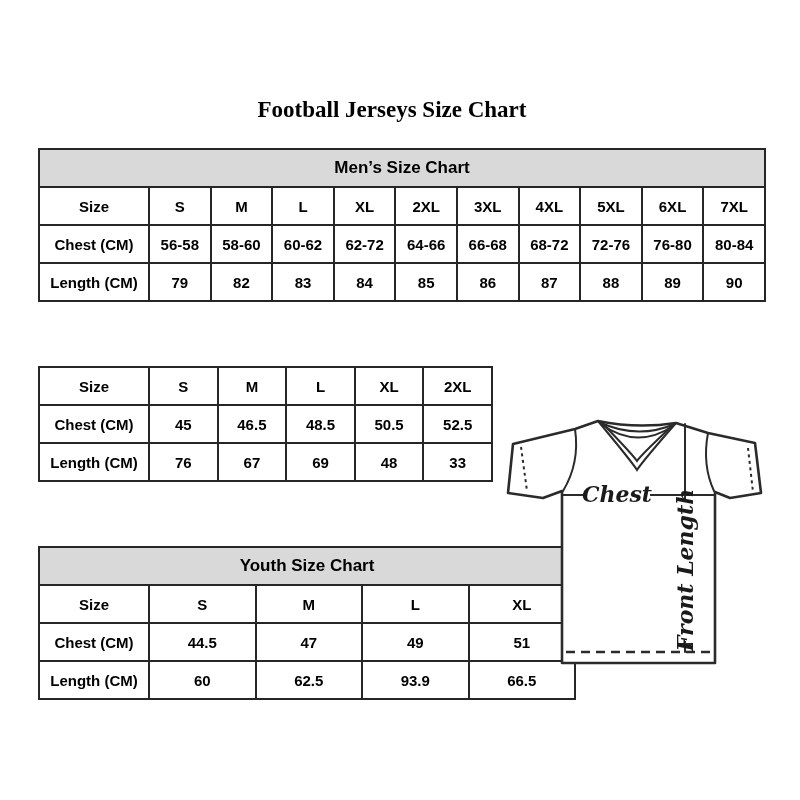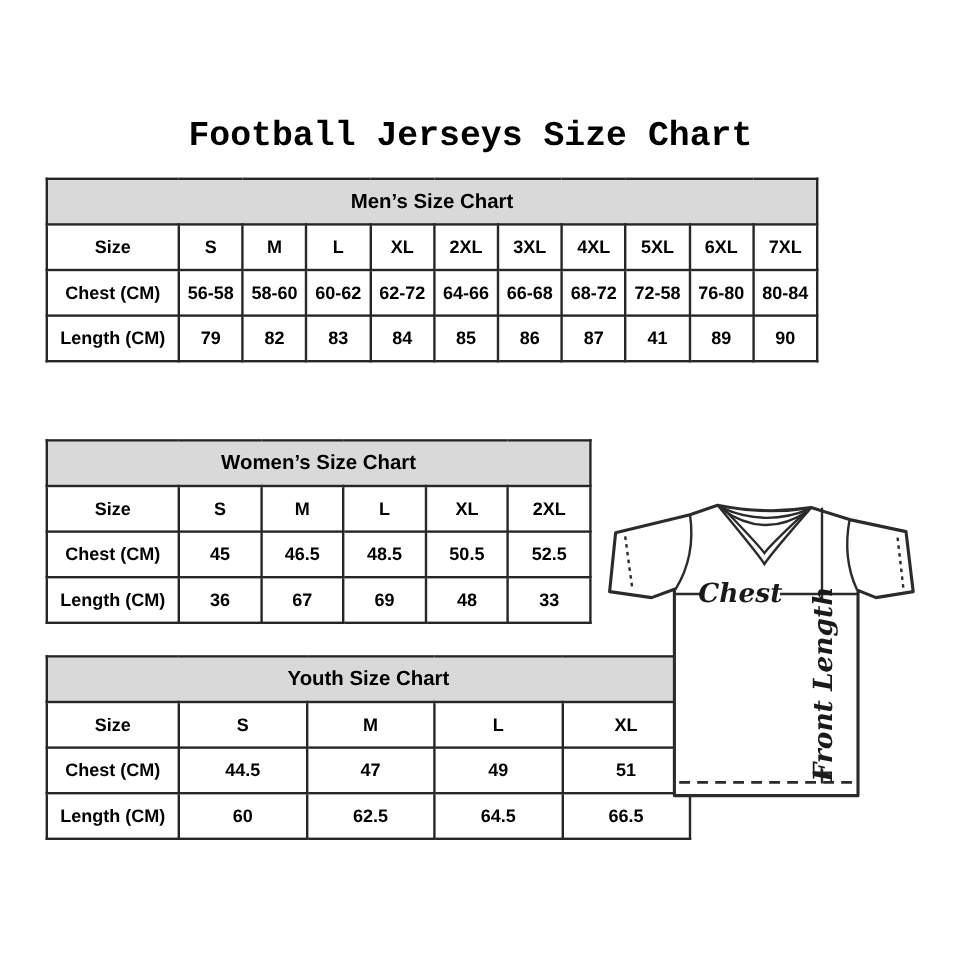--- a/index.html
+++ b/index.html
@@ -2,36 +2,36 @@
 <html><head>
 <meta charset="utf-8">
 <style>
   html,body{margin:0;padding:0;background:#ffffff;}
   .sheet{
     position:relative;width:800px;height:800px;background:#ffffff;
     font-family:"Liberation Sans",sans-serif;color:#000000;overflow:hidden;
   }
   .page-title{
     position:absolute;top:97px;left:0;width:784px;margin:0;
-    text-align:center;font-size:29px;font-weight:bold;color:#000000;
-    font-family:Liberation Mono, monospace;
+    text-align:center;font-size:23px;font-weight:bold;color:#000000;
+    font-family:Liberation Serif, serif;
   }
   table.size-table{
     position:absolute;border-collapse:collapse;table-layout:fixed;
     font-family:"Liberation Sans",sans-serif;font-weight:bold;color:#000000;
   }
   table.size-table th, table.size-table td{
     border:2px solid #262626;text-align:center;vertical-align:middle;padding:0;
     overflow:hidden;white-space:nowrap;
   }
   table.size-table .table-header th{
     background:#d9d9d9;height:36px;font-size:17px;
   }
   table.size-table td{height:36px;font-size:15px;}
-  #mens-table{left:38px;top:148px;width:644px;padding-left:20px;}
+  #mens-table{left:38px;top:148px;width:728px;padding-left:20px;}
   #womens-table{left:38px;top:366px;width:455px;}
   #youth-table{left:38px;top:546px;width:538px;}
   col.label-col{width:110px;}
   .jersey-svg{position:absolute;left:495px;top:406px;width:280px;height:270px;}
   .jersey-fill{fill:#ffffff;stroke:#2b2b2b;stroke-width:2.6;stroke-linejoin:round;}
   .jersey-thin{fill:none;stroke:#2b2b2b;stroke-width:2;stroke-linecap:round;}
   .jersey-dotted{fill:none;stroke:#2b2b2b;stroke-width:2;stroke-dasharray:3 3.5;}
   .jersey-dashed{fill:none;stroke:#2b2b2b;stroke-width:2.4;stroke-dasharray:9 6;}
   .diagram-label{
     font-family:"DejaVu Serif",serif;font-style:italic;font-weight:bold;
@@ -78,72 +78,69 @@
       </tr>
       <tr>
         <td>Chest (CM)</td>
         <td>56-58</td>
         <td>58-60</td>
         <td>60-62</td>
         <td>62-72</td>
         <td>64-66</td>
         <td>66-68</td>
         <td>68-72</td>
-        <td>72-58</td>
+        <td>72-76</td>
         <td>76-80</td>
         <td>80-84</td>
       </tr>
       <tr>
         <td>Length (CM)</td>
         <td>79</td>
         <td>82</td>
         <td>83</td>
         <td>84</td>
         <td>85</td>
         <td>86</td>
         <td>87</td>
-        <td>41</td>
+        <td>88</td>
         <td>89</td>
         <td>90</td>
       </tr>
     </tbody>
   </table>
 
   <table class="size-table" id="womens-table">
     <colgroup>
       <col class="label-col">
         <col>
         <col>
         <col>
         <col>
         <col>
     </colgroup>
     <tbody>
-      <tr class="table-header">
-        <th colspan="6">Women’s Size Chart</th>
-      </tr>
       <tr>
         <td>Size</td>
         <td>S</td>
         <td>M</td>
         <td>L</td>
         <td>XL</td>
         <td>2XL</td>
       </tr>
       <tr>
         <td>Chest (CM)</td>
         <td>45</td>
         <td>46.5</td>
         <td>48.5</td>
         <td>50.5</td>
         <td>52.5</td>
       </tr>
       <tr>
         <td>Length (CM)</td>
-        <td>36</td>
+        <td>76</td>
         <td>67</td>
         <td>69</td>
         <td>48</td>
         <td>33</td>
       </tr>
     </tbody>
   </table>
 
   <table class="size-table" id="youth-table">
     <colgroup>
@@ -168,21 +165,21 @@
         <td>Chest (CM)</td>
         <td>44.5</td>
         <td>47</td>
         <td>49</td>
         <td>51</td>
       </tr>
       <tr>
         <td>Length (CM)</td>
         <td>60</td>
         <td>62.5</td>
-        <td>64.5</td>
+        <td>93.9</td>
         <td>66.5</td>
       </tr>
     </tbody>
   </table>
 
   <svg class="jersey-svg" viewBox="495 406 280 270">
 
     <path class="jersey-fill" d="M 598,421 L 575,429 L 513,444 L 508,493 L 543,498 L 562,491 L 562,663
          L 715,663 L 715,492 L 730,498 L 761,493 L 755,443 L 708,433 L 676,423
          Q 637,429 598,421 Z"></path>

